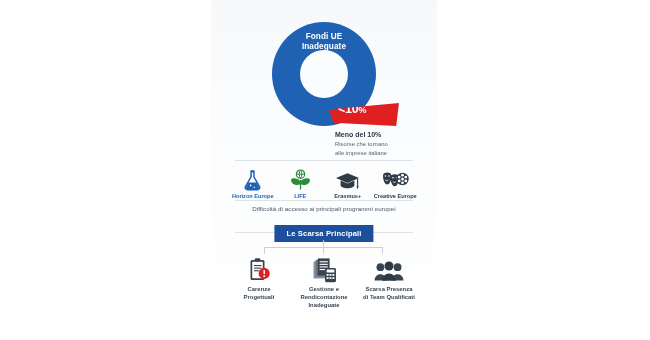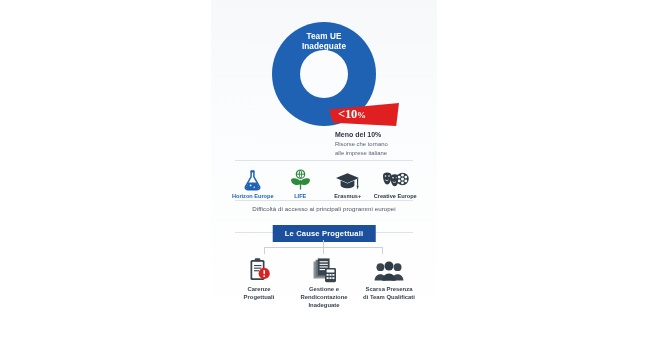--- a/index.html
+++ b/index.html
@@ -77,22 +77,21 @@
   
   .ribbon {
     position: absolute;
     left: 118px;
     top: 85px;
     width: 70px;
     height: 23px;
     background: #e02020;
     clip-path: polygon(0% 28%, 100% 0%, 96% 100%, 6% 86%);
     display: flex;
-    align-items: center;
-    font-family: Liberation Serif, serif;
+    align-items: flex-start;
   }
   .ribbon-text {
     color: #ffffff;
     font-size: 12.5px;
     font-weight: bold;
     padding-left: 9px;
     line-height: 1;
     letter-spacing: -.2px;
   }
   .ribbon-text .pct { font-size: 9px; }
@@ -240,21 +239,21 @@
 
   <div id="card">
 
     <div class="donut-wrap">
 
       <div class="donut">
         <div class="donut-hole"></div>
       </div>
 
       <div class="donut-label">
-        <div>Team UE</div>
+        <div>Fondi UE</div>
         <div>Inadeguate</div>
       </div>
 
       <div class="ribbon">
         <span class="ribbon-text"><span>&lt;10</span><span class="pct">%</span></span>
       </div>
 
       <div class="ribbon-note">
         <div class="rn-title">Meno del 10%</div>
         <div class="rn-sub">
@@ -329,21 +328,21 @@
           </svg>
         </div>
         <div class="prog-name dark">Creative Europe</div>
       </div>
     </div>
 
     <div class="caption">Difficoltà di accesso ai principali programmi europei</div>
 
     <div class="banner-rule-l"></div>
     <div class="banner-rule-r"></div>
-    <div class="banner">Le Cause Progettuali</div>
+    <div class="banner">Le Scarsa Principali</div>
 
     <div class="connector" id="conn-stem"></div>
     <div class="connector" id="conn-bar"></div>
     <div class="connector" id="conn-l"></div>
     <div class="connector" id="conn-m"></div>
     <div class="connector" id="conn-r"></div>
 
     <div class="causes">
 
       <div class="cause">

